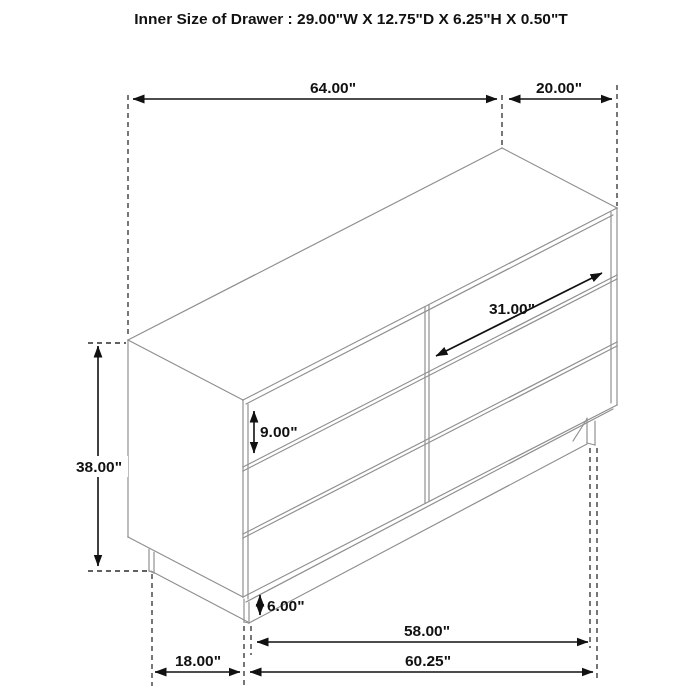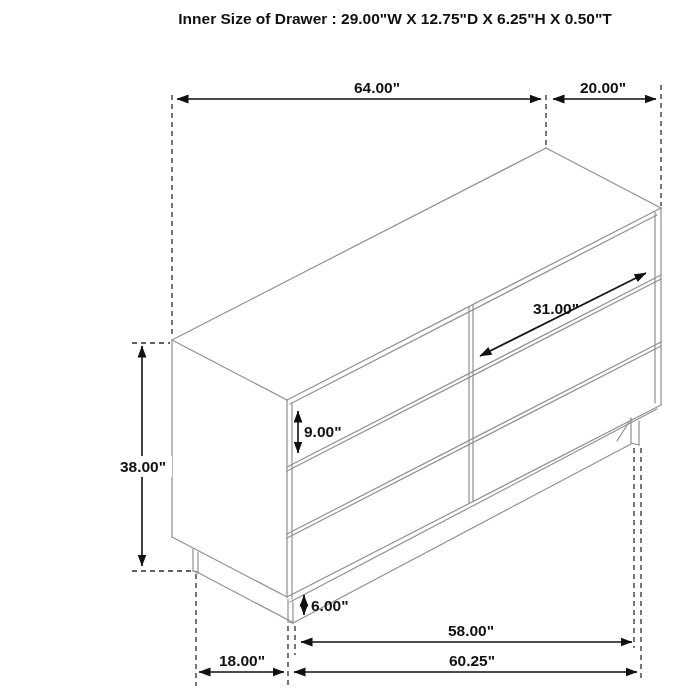--- a/index.html
+++ b/index.html
@@ -4,21 +4,21 @@
 <style>
   :root{
     --furniture-line:#909090;
     --dimension-line:#111111;
     --text:#111111;
     --background:#ffffff;
   }
   html,body{margin:0;padding:0;background:var(--background);}
   .stage{
     position:relative;width:644px;height:700px;background:var(--background);
-    font-family:"Liberation Sans",sans-serif;overflow:hidden;padding-left:44px;
+    font-family:"Liberation Sans",sans-serif;overflow:hidden;
   }
   svg{display:block;}
   .furn{stroke:var(--furniture-line);stroke-width:1.2;fill:none;stroke-linecap:round;}
   .dash{stroke:#2e2e2e;stroke-width:1.3;fill:none;stroke-dasharray:5 4;}
   .dim{stroke:var(--dimension-line);stroke-width:1.6;fill:none;}
   .lbl{fill:var(--text);font-family:"Liberation Sans",sans-serif;font-size:15.5px;font-weight:bold;}
   .lbl-mid{text-anchor:middle;}
   .lbl-left{text-anchor:start;}
   .title-text{fill:var(--text);font-family:"Liberation Sans",sans-serif;font-size:15.5px;font-weight:bold;text-anchor:middle;}
   .mask{fill:var(--background);stroke:none;}

